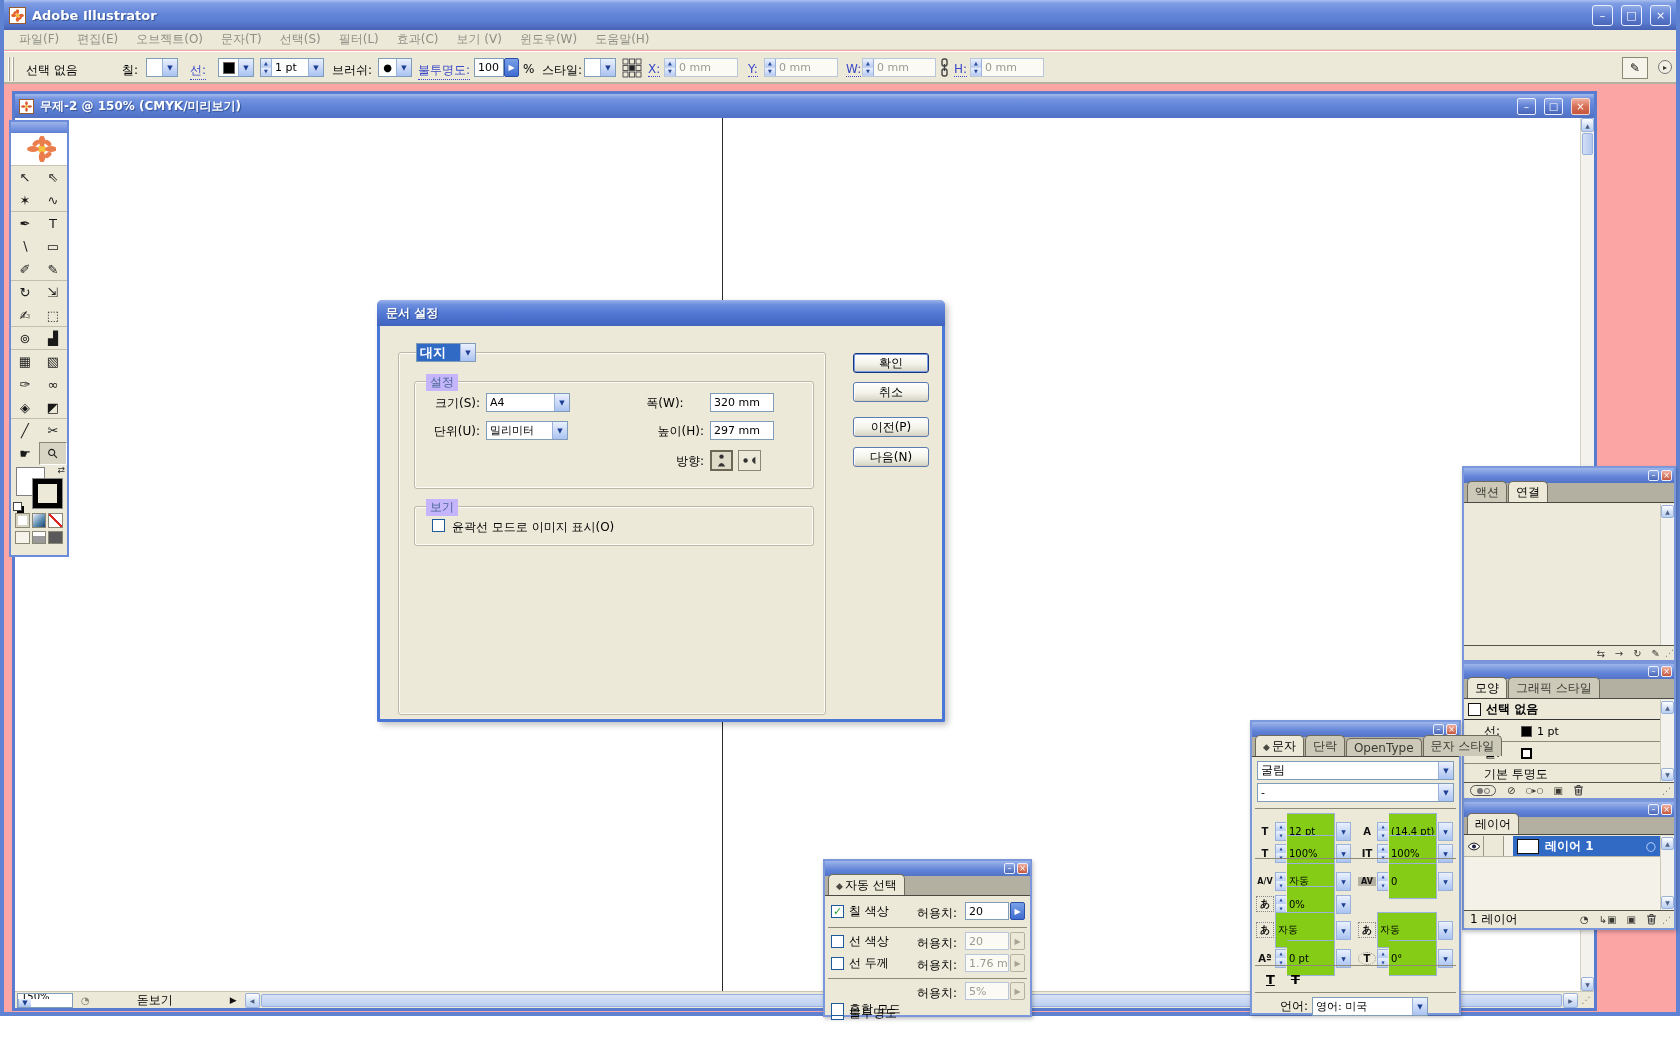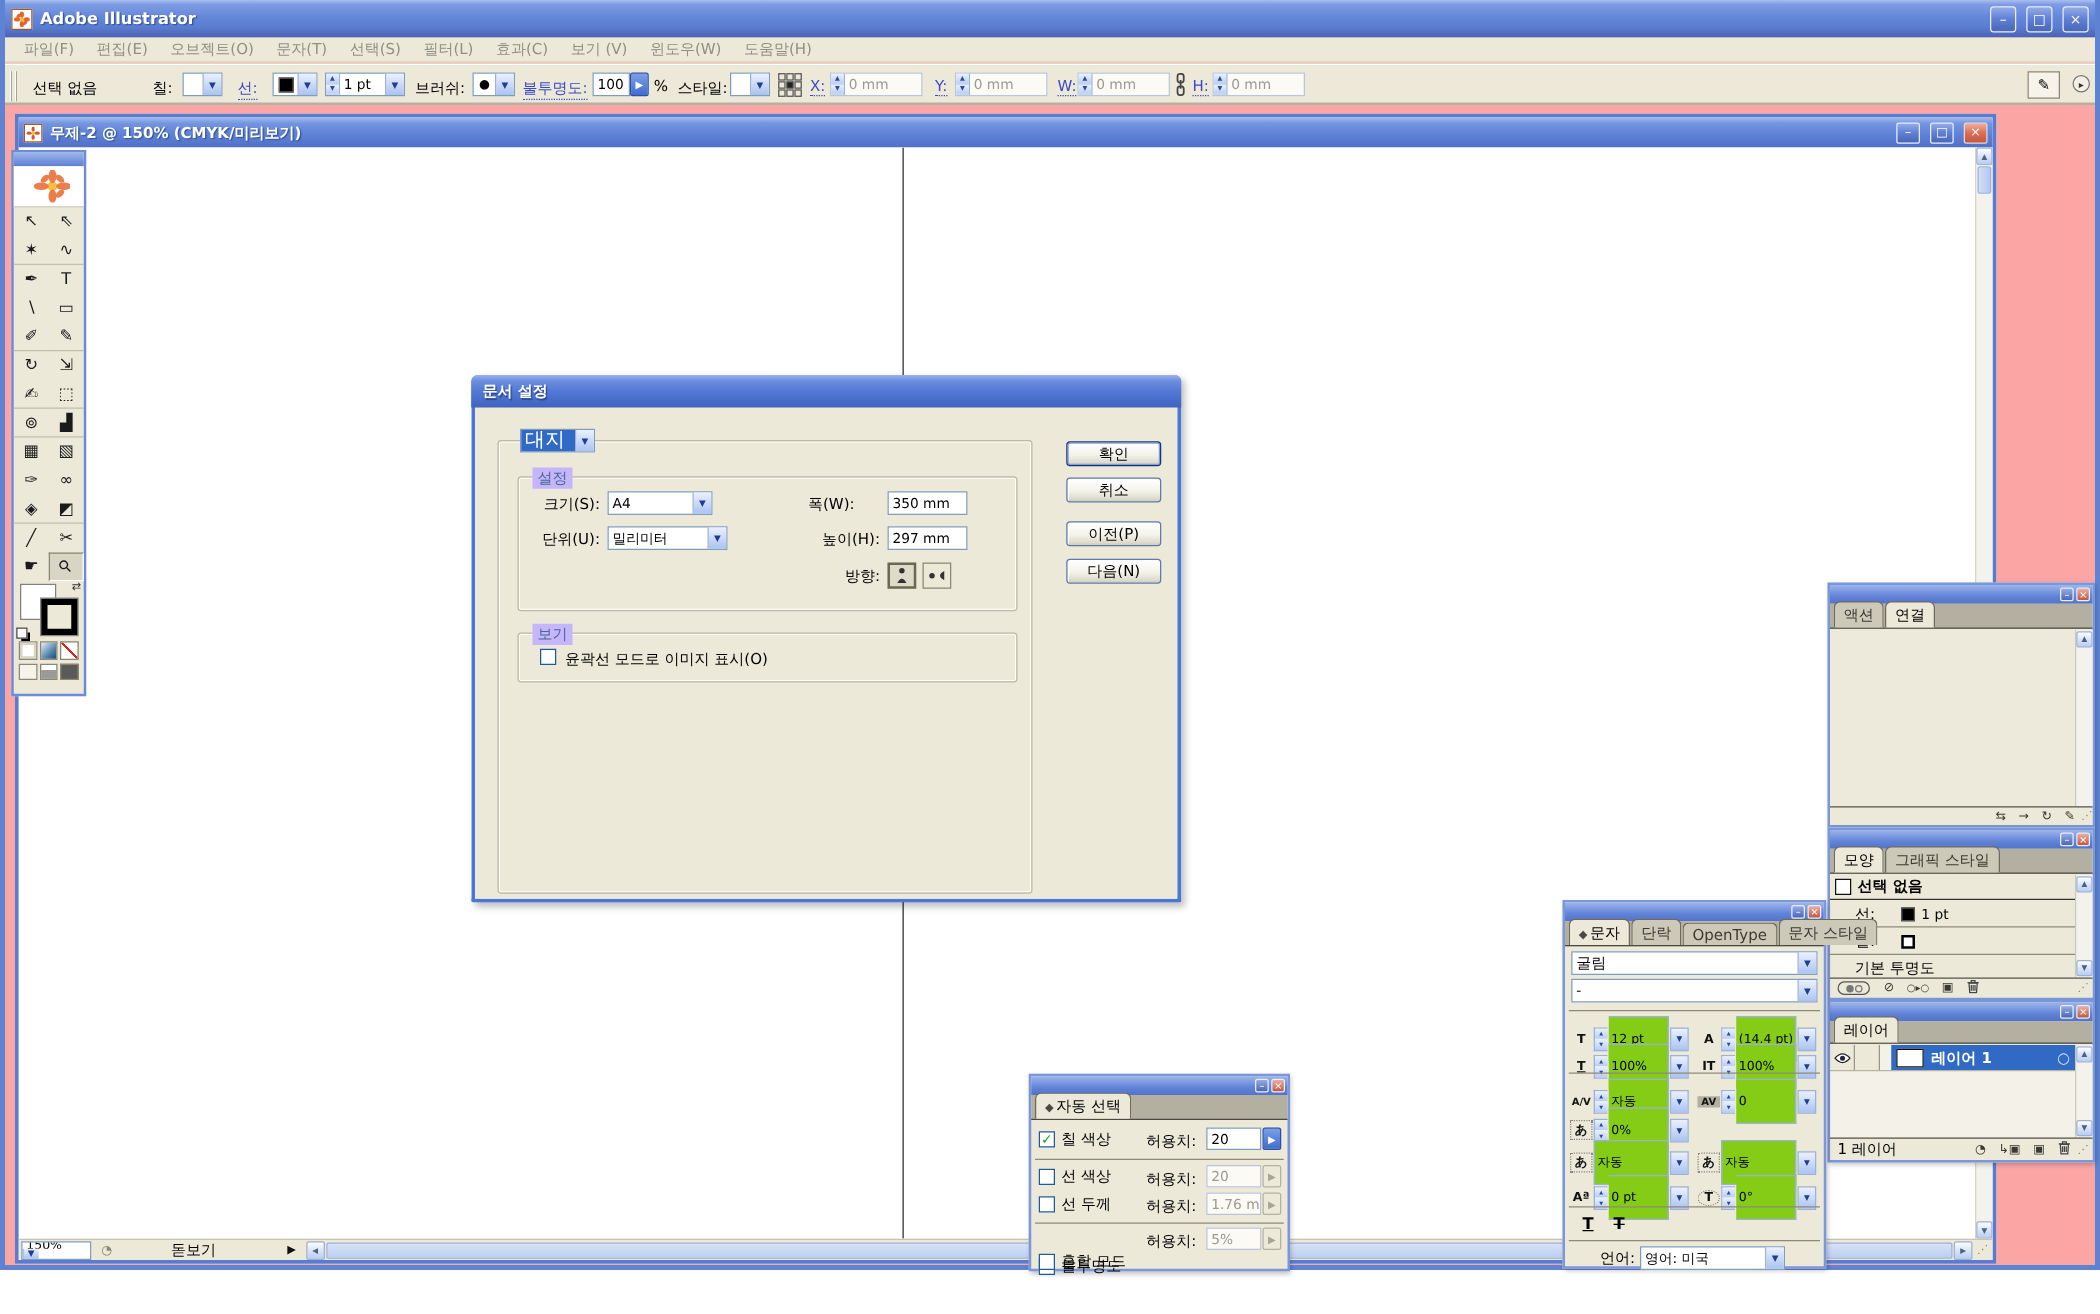--- a/index.html
+++ b/index.html
@@ -365,39 +365,39 @@
     <span class="screen-btn" style="background:#5a5a5a;"></span>
   </div>
 </div>
 
 <div class="abs dialog">
   <div class="dlg-title">
       <span>문서 설정</span>
     </div>
 
   <div class="combo" style="left:36px; top:43px; width:60px; z-index:2;">
-    <span class="val" style="background:#316ac5; color:#fff; font-size:16px;">대지</span>
+    <span class="val" style="background:#316ac5; color:#fff; font-size:13px;font-weight:bold;">대지</span>
     <span class="combo-btn">▼</span>
   </div>
 
   <div class="groupbox" style="left:18px; top:52px; width:428px; height:363px;"></div>
 
   <div class="groupbox" style="left:34px; top:81px; width:400px; height:108px;"></div>
   <span class="group-label" style="left:46px; top:74px;">설정</span>
 
   <span class="dlg-label" style="left:44px; top:95px; width:56px; text-align:right;">크기(S):</span>
   <div class="combo" style="left:106px; top:93px; width:84px;">
     <span class="val">A4</span>
     <span class="combo-btn">▼</span>
   </div>
   <span class="dlg-label" style="left:246px; top:95px; width:78px; text-align:center;">폭(W):</span>
-  <div class="xp-field" style="left:330px; top:93px; width:64px;">350 mm</div>
+  <div class="xp-field" style="left:330px; top:93px; width:64px;">320 mm</div>
 
   <span class="dlg-label" style="left:44px; top:123px; width:56px; text-align:right;">단위(U):</span>
-  <div class="combo" style="left:106px; top:121px; width:96px;">
+  <div class="combo" style="left:106px; top:121px; width:82px;">
     <span class="val">밀리미터</span>
     <span class="combo-btn">▼</span>
   </div>
   <span class="dlg-label" style="left:246px; top:123px; width:78px; text-align:right;">높이(H):</span>
   <div class="xp-field" style="left:330px; top:121px; width:64px;">297 mm</div>
 
   <span class="dlg-label" style="left:246px; top:153px; width:78px; text-align:right;">방향:</span>
   <span class="orient-btn pressed" style="left:330px; top:150px;">
     <svg width="9" height="13" viewBox="0 0 9 13">
         <circle cx="4.5" cy="2.6" r="2.2" fill="#333"></circle>

